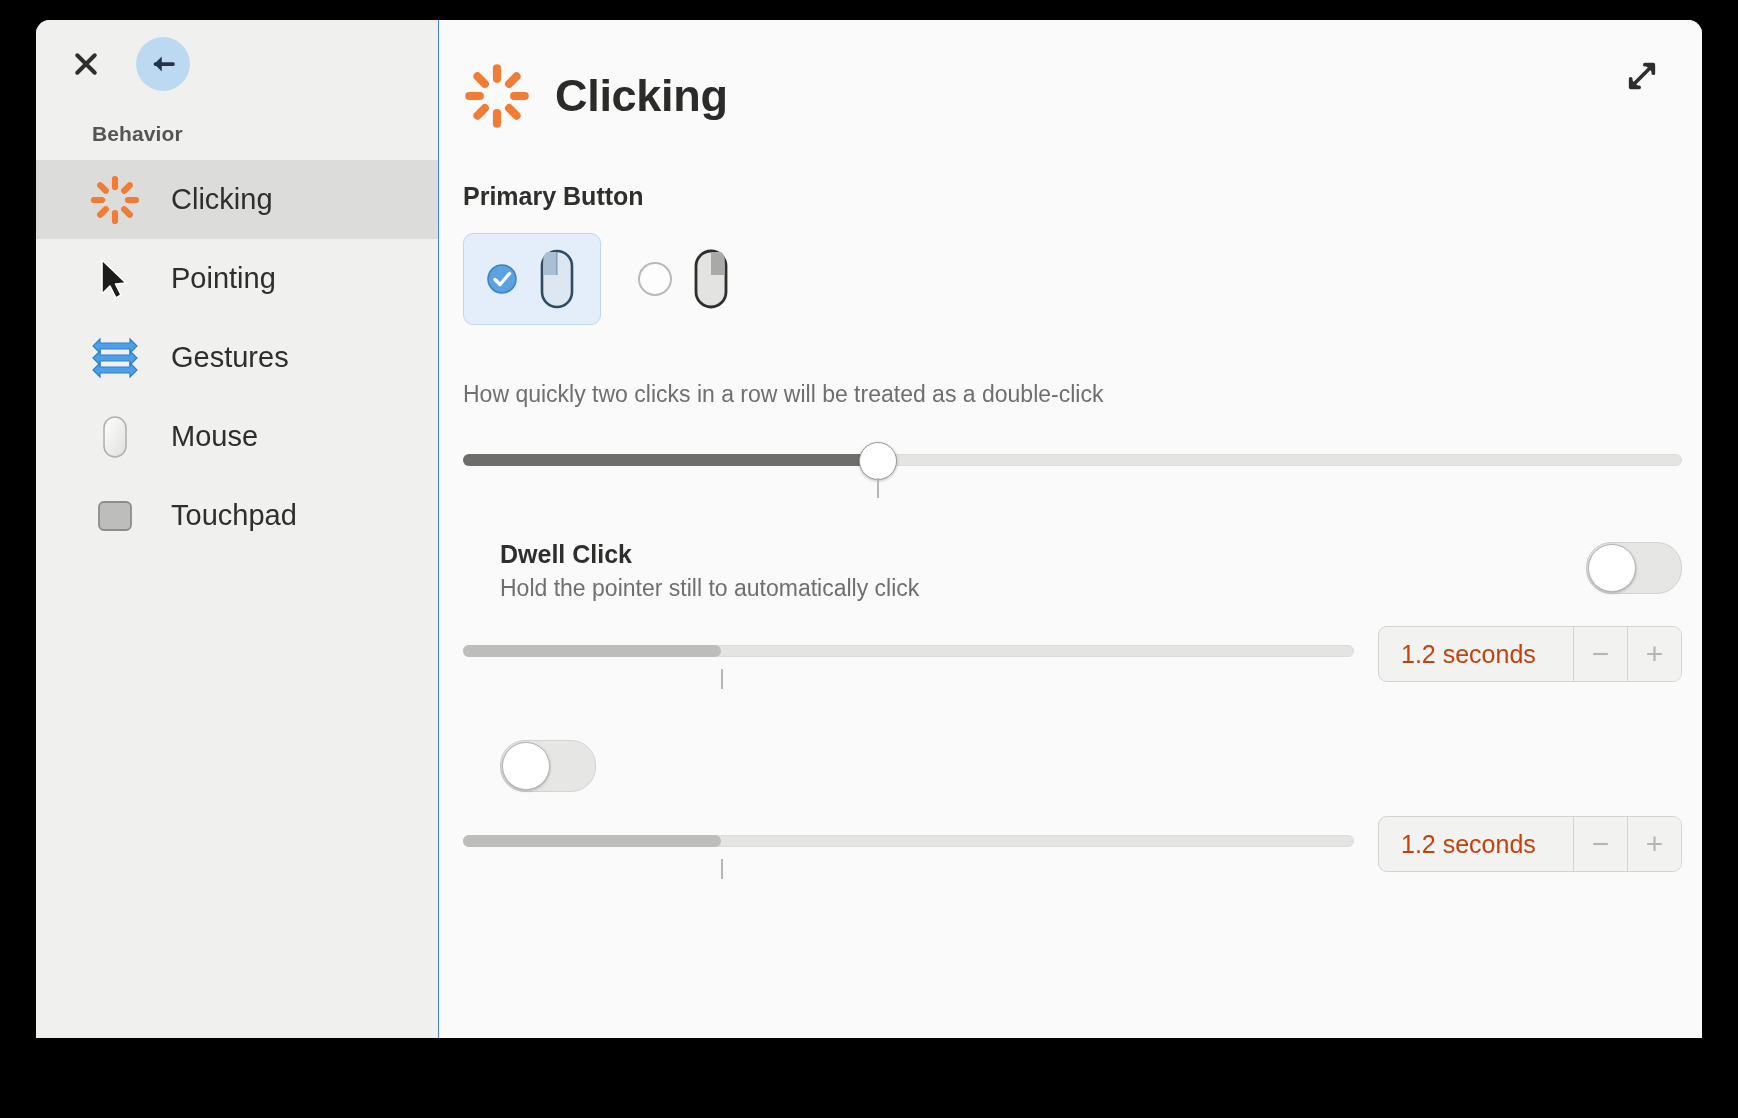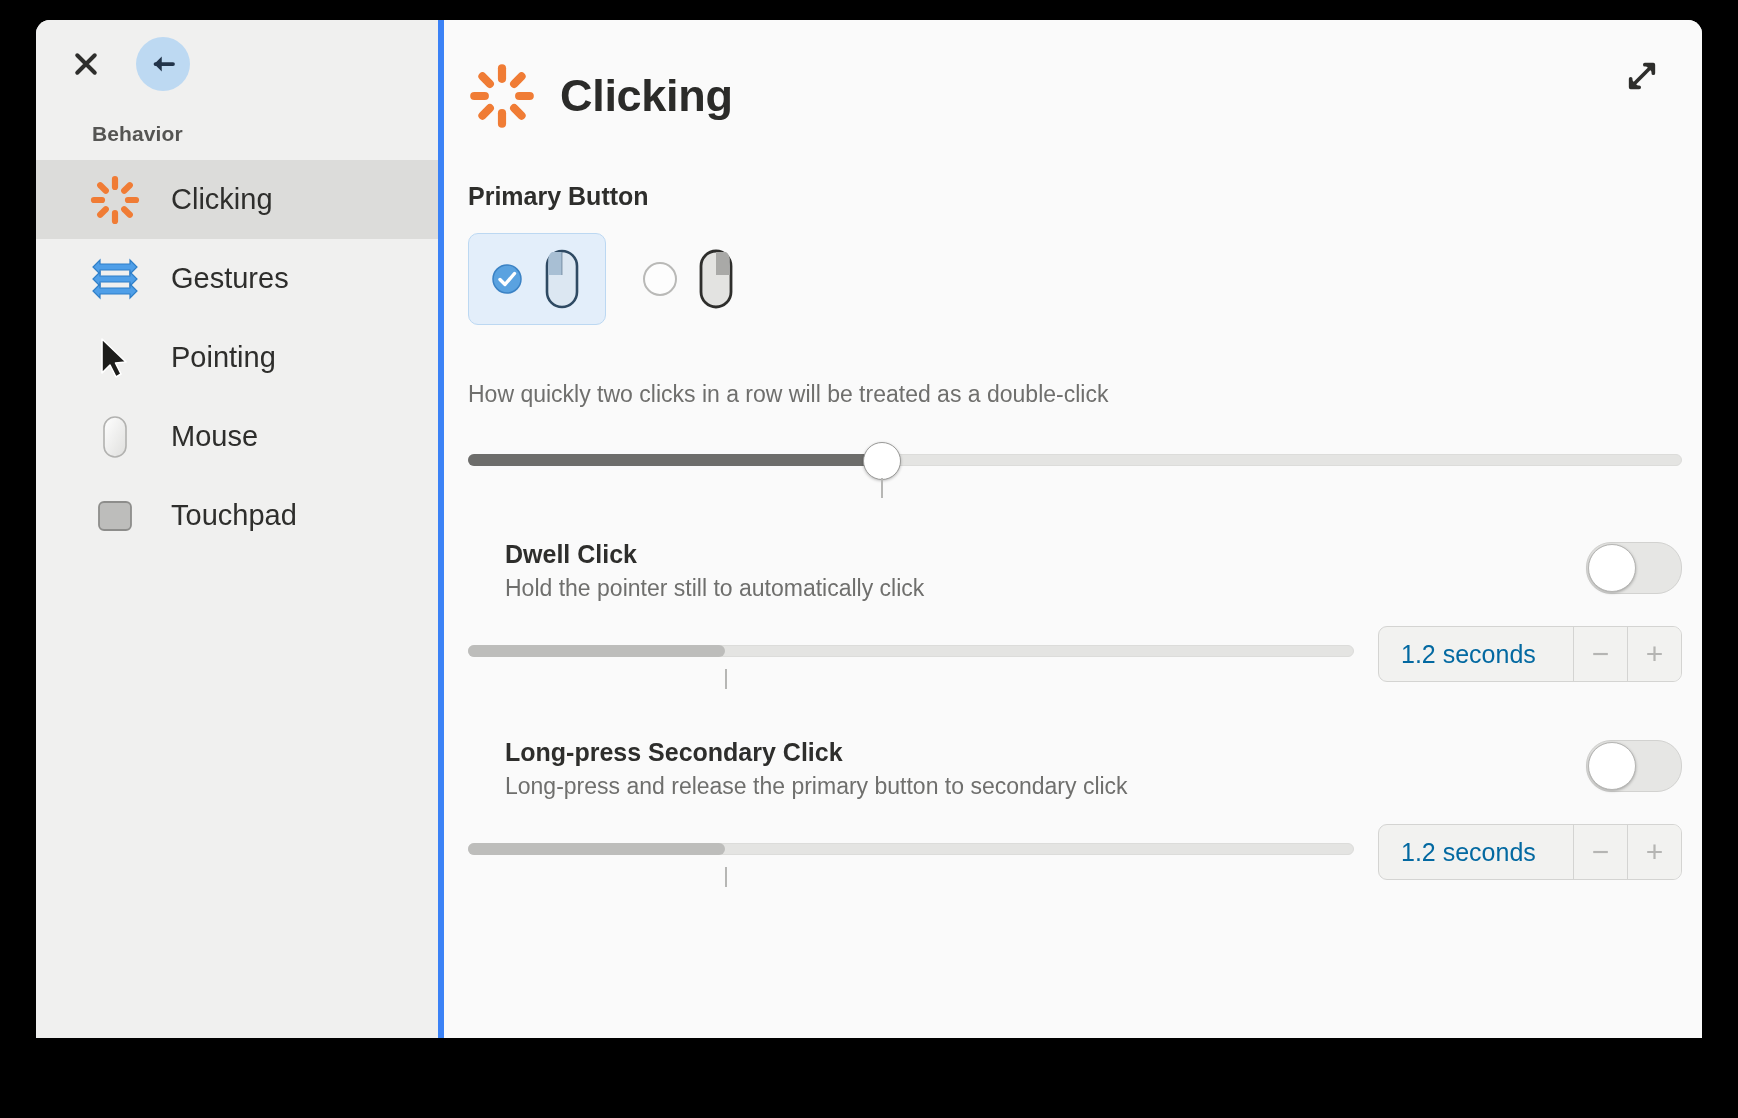--- a/index.html
+++ b/index.html
@@ -22,21 +22,21 @@
     border-radius: 14px 14px 0 0;
     overflow: hidden;
     display: flex;
     box-shadow: 0 0 0 1px rgba(0,0,0,0.12);
   }
 
   
   #sidebar {
     width: 402px;
     background: #f0f0ef;
-    border-right: 6px solid #3b82f6;
+    border-right: 1px solid #3b82f6;
     display: flex;
     flex-direction: column;
     flex: none;
     position: relative;
   }
 
   #sidebar-header {
     height: 88px;
     display: flex;
     align-items: center;
@@ -258,21 +258,21 @@
     border-radius: 9px;
     overflow: hidden;
     background: #f2f2f0;
     height: 54px;
   }
   .stepper-value {
     display: flex;
     align-items: center;
     padding: 0 22px;
     font-size: 25px;
-    color: #0369a1;
+    color: #c2410c;
     min-width: 150px;
   }
   .stepper-btn {
     width: 54px;
     border: none;
     border-left: 1px solid #d4d4d2;
     background: #f2f2f0;
     cursor: pointer;
     display: flex;
     align-items: center;
@@ -329,37 +329,37 @@
             <line x1="15.8" y1="34.2" x2="10.2" y2="39.8"></line>
           </g>
         </svg>
       </span>
       <span class="nav-label">Clicking</span>
     </div>
 
     <div class="nav-item">
       <span class="nav-icon">
         <svg width="50" height="50" viewBox="0 0 50 50">
+          <path d="M12 6 L12 40 L20 32 L26 44 L31 41 L25.5 30 L36 29 Z" fill="#1d1d1b" stroke="#ffffff" stroke-width="1.6" stroke-linejoin="round"></path>
+        </svg>
+      </span>
+      <span class="nav-label">Pointing</span>
+    </div>
+
+    <div class="nav-item">
+      <span class="nav-icon">
+        <svg width="50" height="50" viewBox="0 0 50 50">
           <g fill="#4f9fe8" stroke="#2f7fc8" stroke-width="1.2">
             <path d="M10 10 L40 10 L40 6 L47 13 L40 20 L40 16 L10 16 L10 20 L3 13 L10 6 Z"></path>
             <path d="M10 22 L40 22 L40 18 L47 25 L40 32 L40 28 L10 28 L10 32 L3 25 L10 18 Z"></path>
             <path d="M10 34 L40 34 L40 30 L47 37 L40 44 L40 40 L10 40 L10 44 L3 37 L10 30 Z"></path>
           </g>
         </svg>
       </span>
       <span class="nav-label">Gestures</span>
-    </div>
-
-    <div class="nav-item">
-      <span class="nav-icon">
-        <svg width="50" height="50" viewBox="0 0 50 50">
-          <path d="M12 6 L12 40 L20 32 L26 44 L31 41 L25.5 30 L36 29 Z" fill="#1d1d1b" stroke="#ffffff" stroke-width="1.6" stroke-linejoin="round"></path>
-        </svg>
-      </span>
-      <span class="nav-label">Pointing</span>
     </div>
 
 
     <div class="nav-item">
       <span class="nav-icon">
         <svg width="50" height="50" viewBox="0 0 50 50">
           <defs>
             <linearGradient id="mg" x1="0" y1="0" x2="1" y2="1">
               <stop offset="0%" stop-color="#ffffff"></stop>
               <stop offset="100%" stop-color="#dfdfdd"></stop>
@@ -474,24 +474,20 @@
             </button>
             <button class="stepper-btn">
               <span style="color:#b5b5b3;font-size:30px;line-height:1">+</span>
             </button>
           </div>
         </div>
       </div>
 
       <div class="setting-block">
         <div class="setting-row">
-          <div>
-            <div class="group-title">Long-press Secondary Click</div>
-            <div class="group-desc">Long-press and release the primary button to secondary click</div>
-          </div>
           <div class="toggle">
             <div class="knob"></div>
           </div>
         </div>
         <div class="stepper-row">
           <div class="slider-holder">
             <div class="slider-track"></div>
             <div class="slider-fill muted" style="width:29%"></div>
             <div class="slider-tick" style="left:29%"></div>
           </div>

